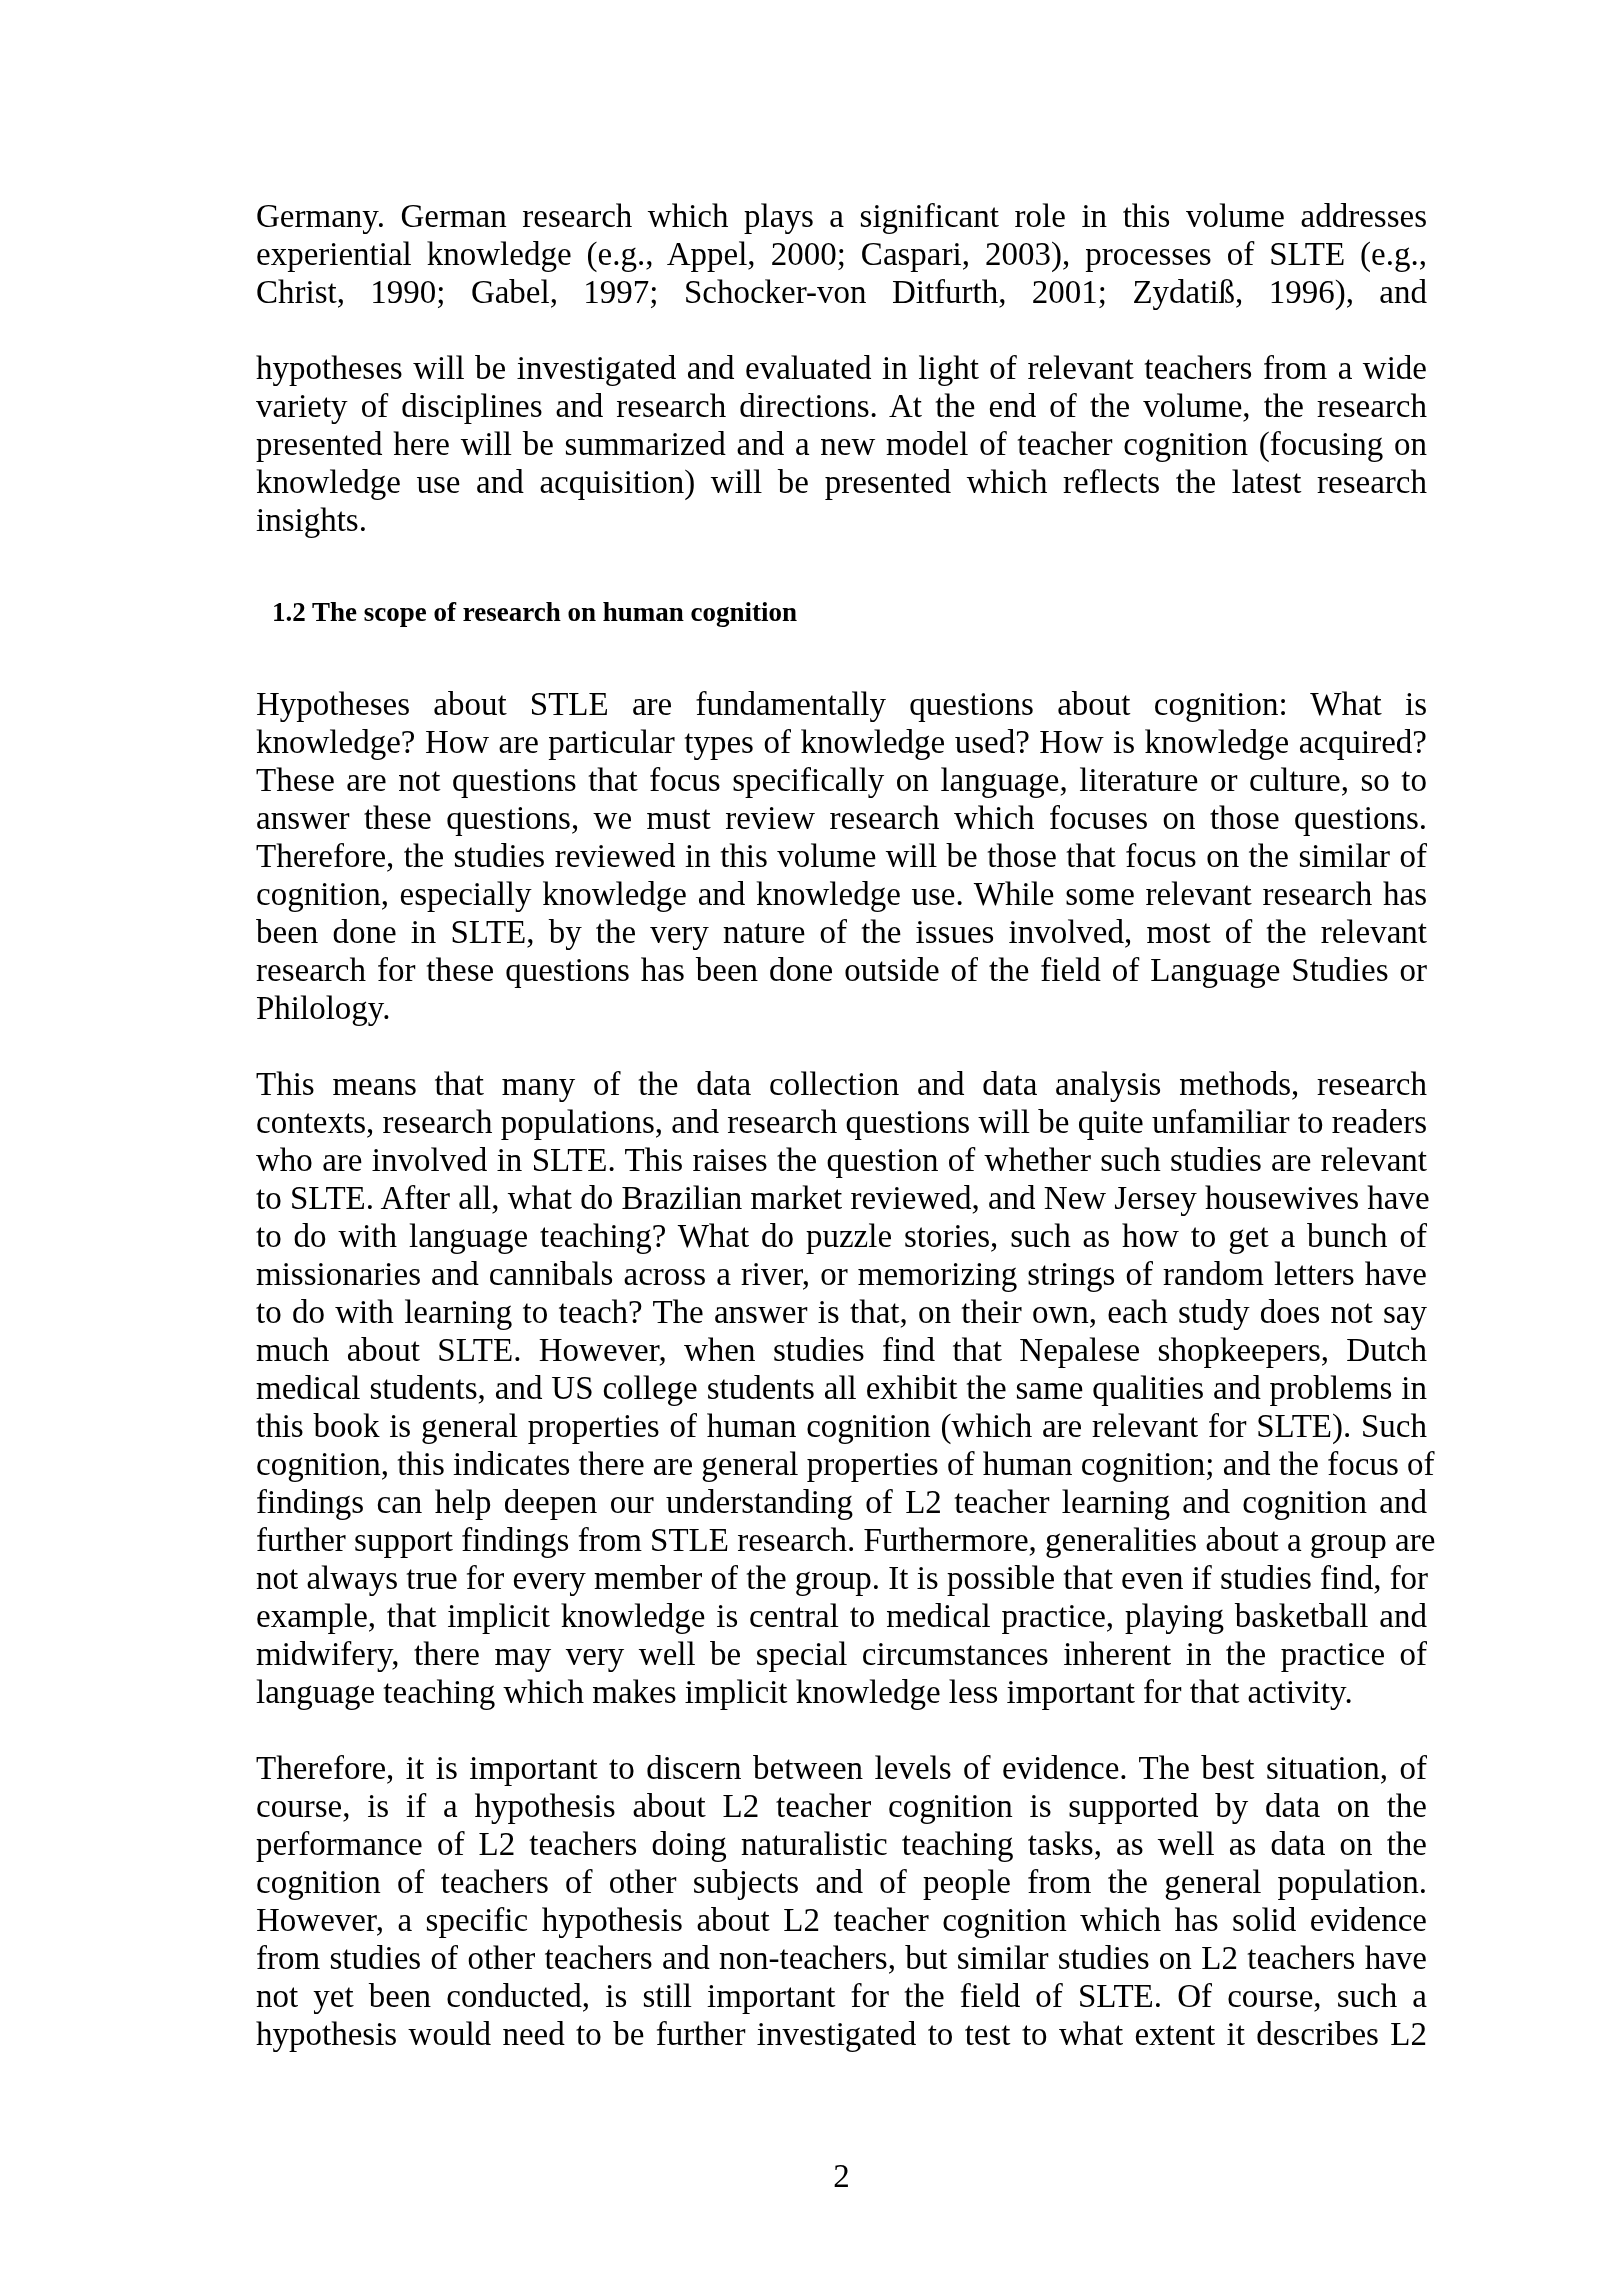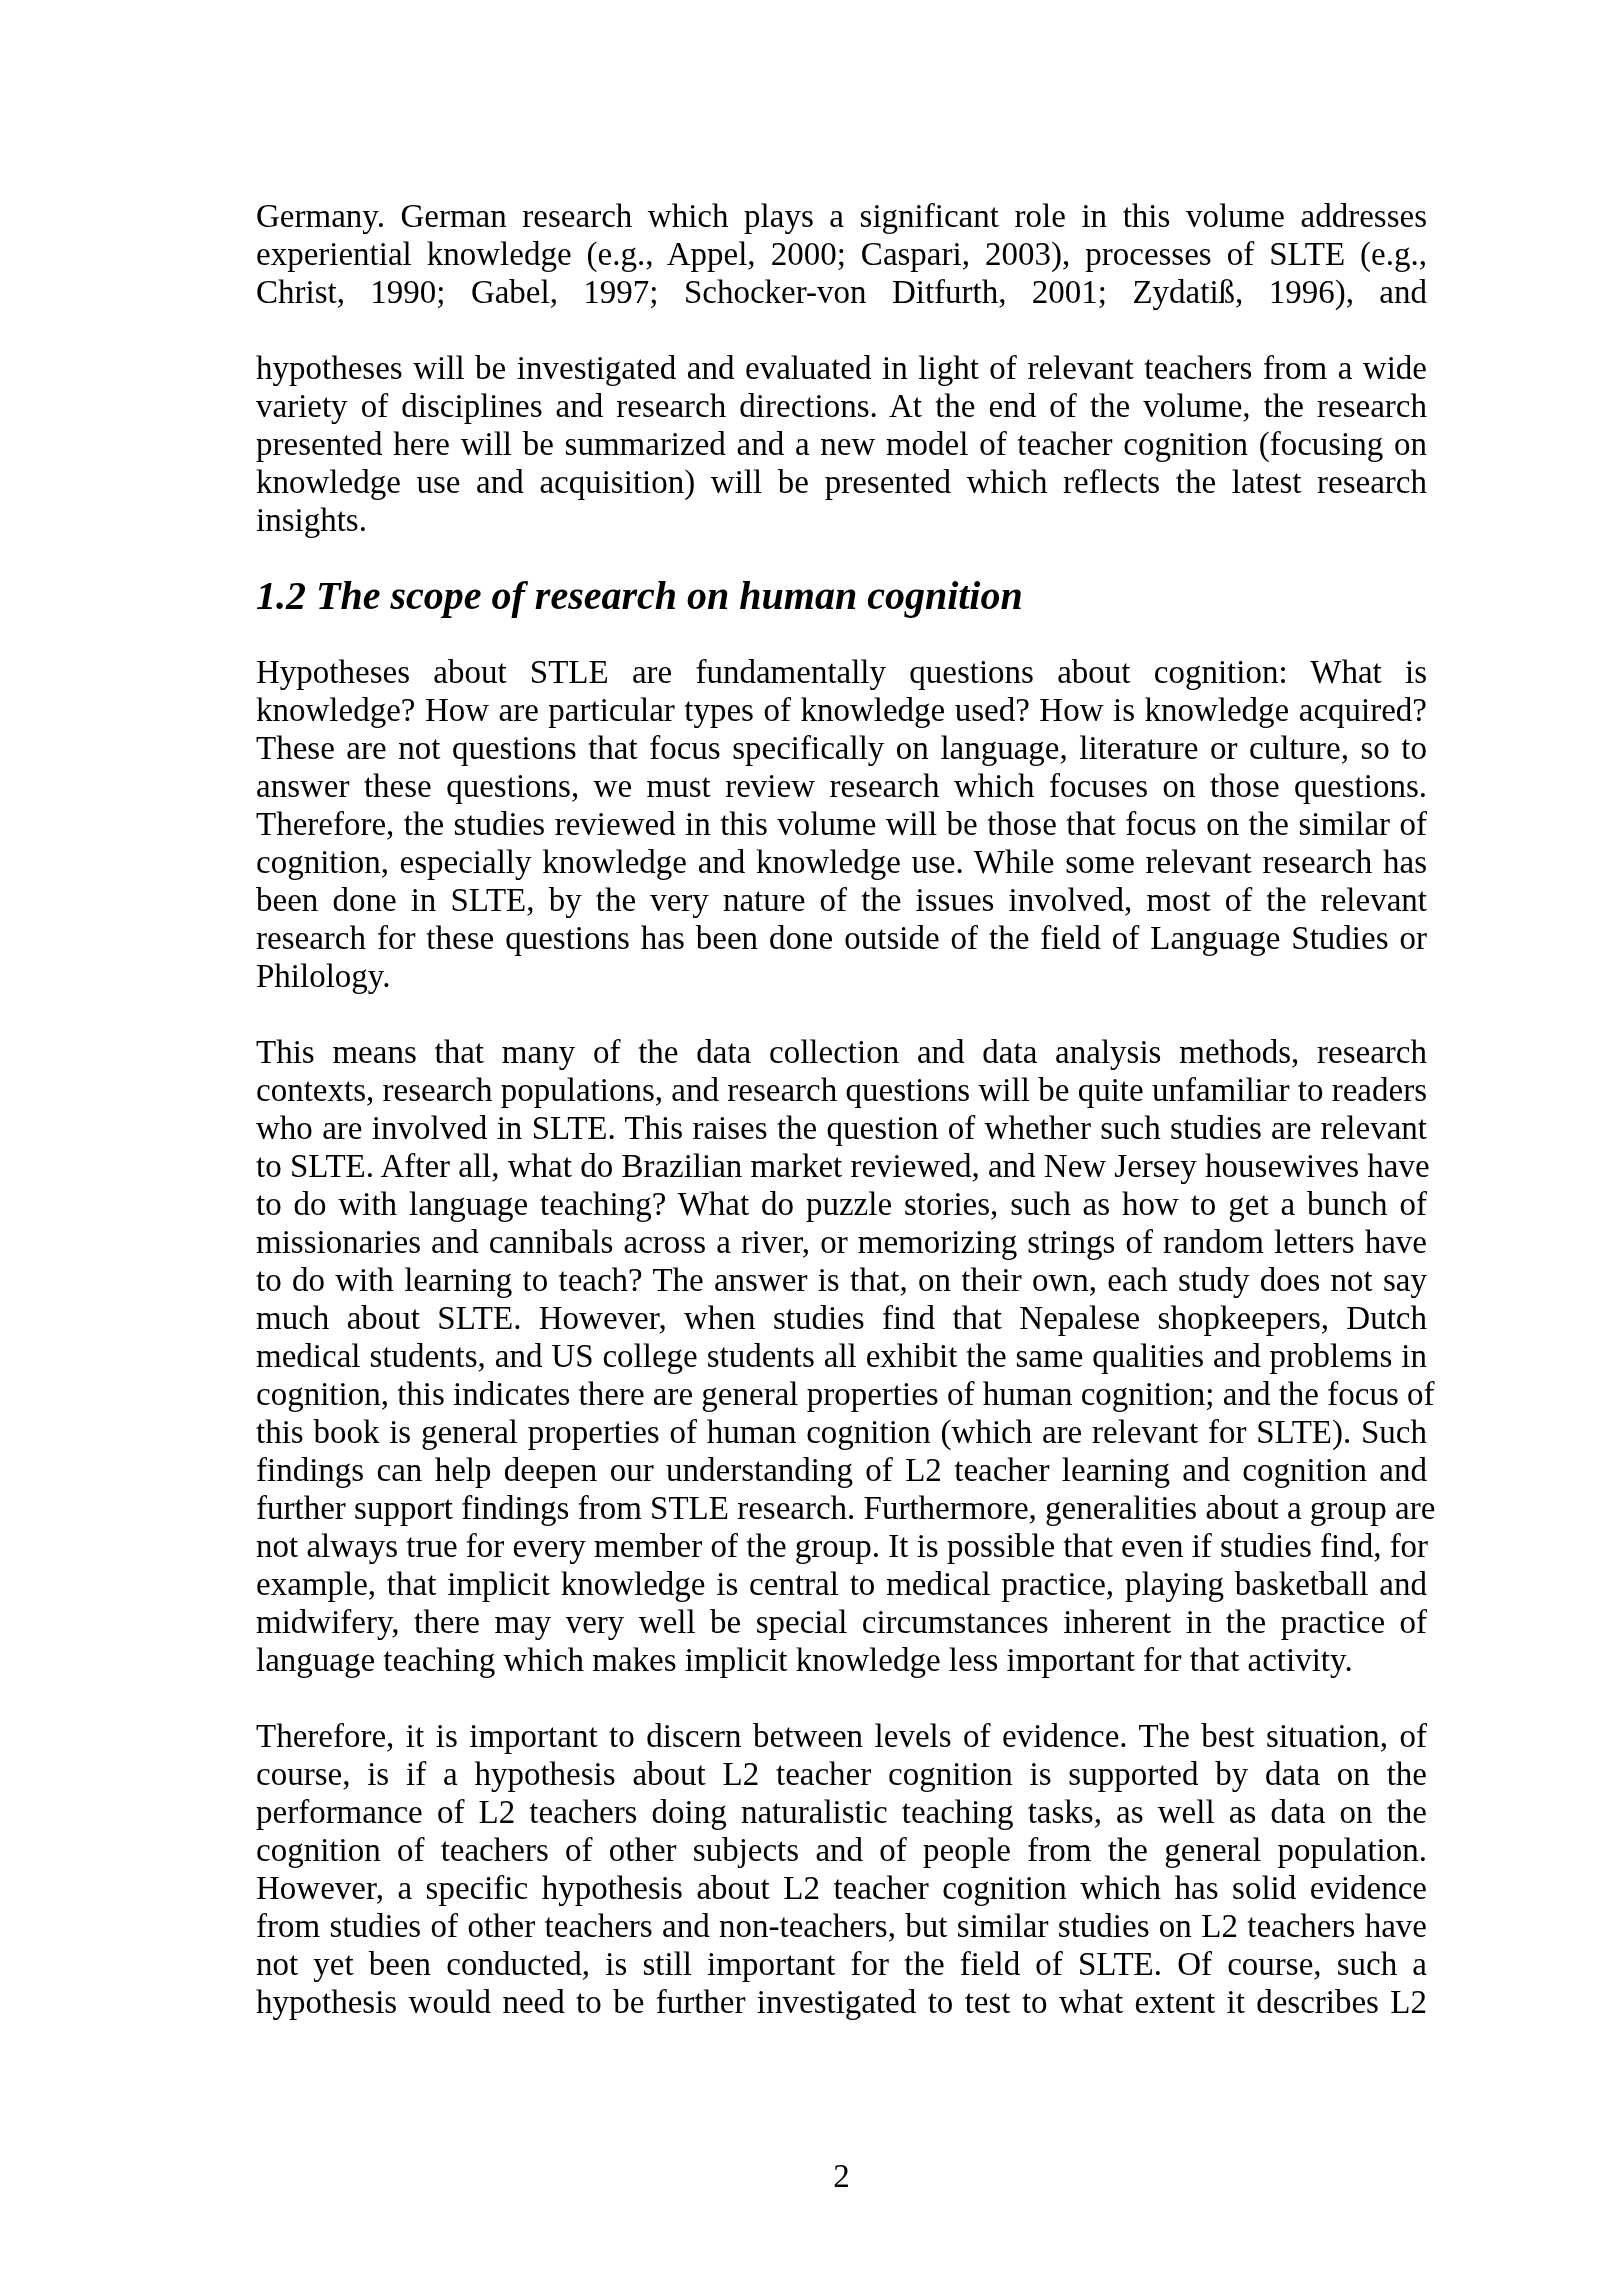--- a/index.html
+++ b/index.html
@@ -78,21 +78,21 @@
 
     <div>
       <span class="line">hypotheses will be investigated and evaluated in light of relevant teachers from a wide</span>
       <span class="line">variety of disciplines and research directions. At the end of the volume, the research</span>
       <span class="line">presented here will be summarized and a new model of teacher cognition (focusing on</span>
       <span class="line">knowledge use and acquisition) will be presented which reflects the latest research</span>
       <span class="line last">insights.</span>
     </div>
     <span class="blank"></span>
 
-    <h2 class="heading" style="margin:0;font-size:40px;font-style:italic;">1.2 The scope of research on human cognition</h2>
+    <h2 class="heading" style="margin:16px;font-size:27px;">1.2 The scope of research on human cognition</h2>
     <span class="blank"></span>
 
     <div>
       <span class="line">Hypotheses about STLE are fundamentally questions about cognition: What is</span>
       <span class="line">knowledge? How are particular types of knowledge used? How is knowledge acquired?</span>
       <span class="line">These are not questions that focus specifically on language, literature or culture, so to</span>
       <span class="line">answer these questions, we must review research which focuses on those questions.</span>
       <span class="line">Therefore, the studies reviewed in this volume will be those that focus on the similar of</span>
       <span class="line">cognition, especially knowledge and knowledge use. While some relevant research has</span>
       <span class="line">been done in SLTE, by the very nature of the issues involved, most of the relevant</span>
@@ -104,22 +104,22 @@
     <div>
       <span class="line">This means that many of the data collection and data analysis methods, research</span>
       <span class="line">contexts, research populations, and research questions will be quite unfamiliar to readers</span>
       <span class="line">who are involved in SLTE. This raises the question of whether such studies are relevant</span>
       <span class="line">to SLTE. After all, what do Brazilian market reviewed, and New Jersey housewives have</span>
       <span class="line">to do with language teaching? What do puzzle stories, such as how to get a bunch of</span>
       <span class="line">missionaries and cannibals across a river, or memorizing strings of random letters have</span>
       <span class="line">to do with learning to teach? The answer is that, on their own, each study does not say</span>
       <span class="line">much about SLTE. However, when studies find that Nepalese shopkeepers, Dutch</span>
       <span class="line">medical students, and US college students all exhibit the same qualities and problems in</span>
+      <span class="line">this book is general properties of human cognition (which are relevant for SLTE). Such</span>
       <span class="line">cognition, this indicates there are general properties of human cognition; and the focus of</span>
-      <span class="line">this book is general properties of human cognition (which are relevant for SLTE). Such</span>
       <span class="line">findings can help deepen our understanding of L2 teacher learning and cognition and</span>
       <span class="line">further support findings from STLE research. Furthermore, generalities about a group are</span>
       <span class="line">not always true for every member of the group. It is possible that even if studies find, for</span>
       <span class="line">example, that implicit knowledge is central to medical practice, playing basketball and</span>
       <span class="line">midwifery, there may very well be special circumstances inherent in the practice of</span>
       <span class="line last">language teaching which makes implicit knowledge less important for that activity.</span>
     </div>
     <span class="blank"></span>
 
     <div>

